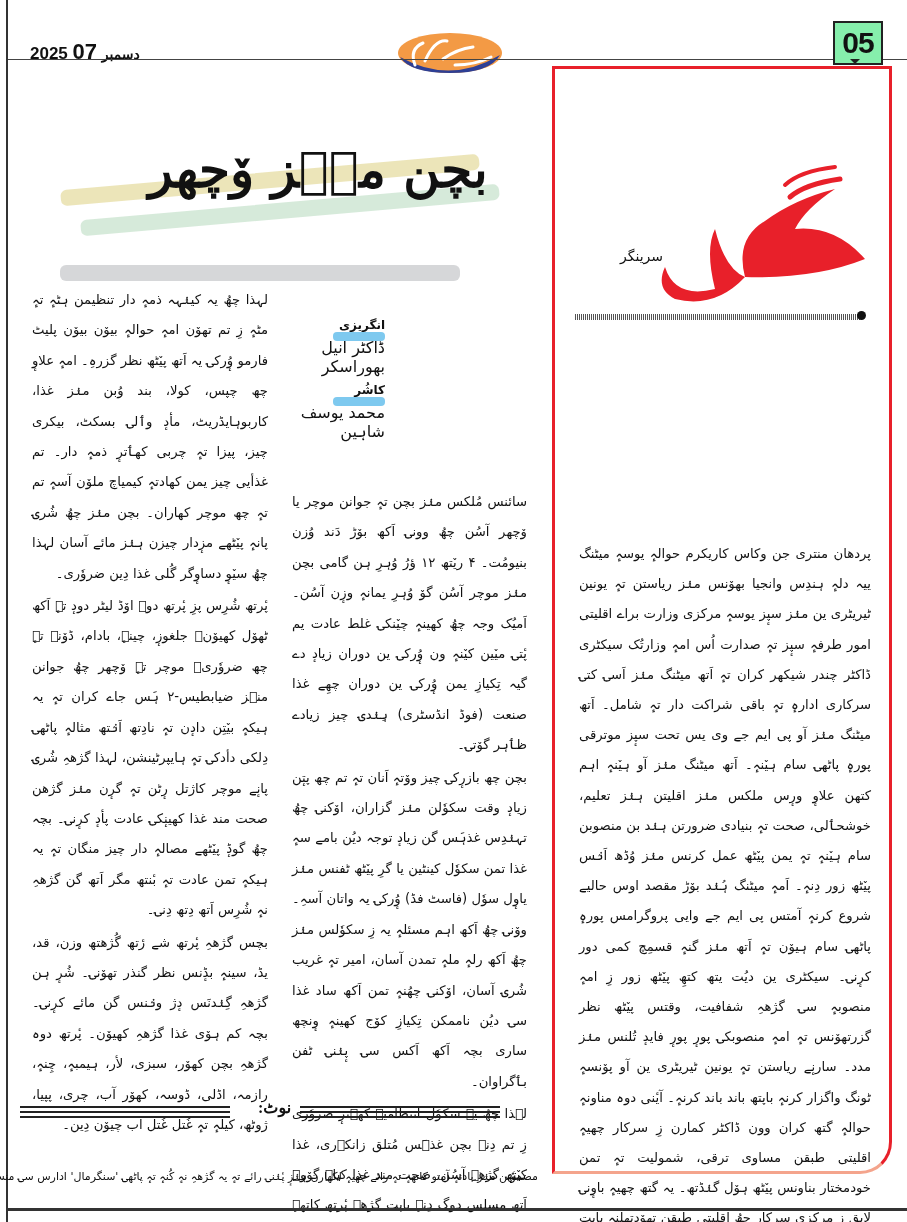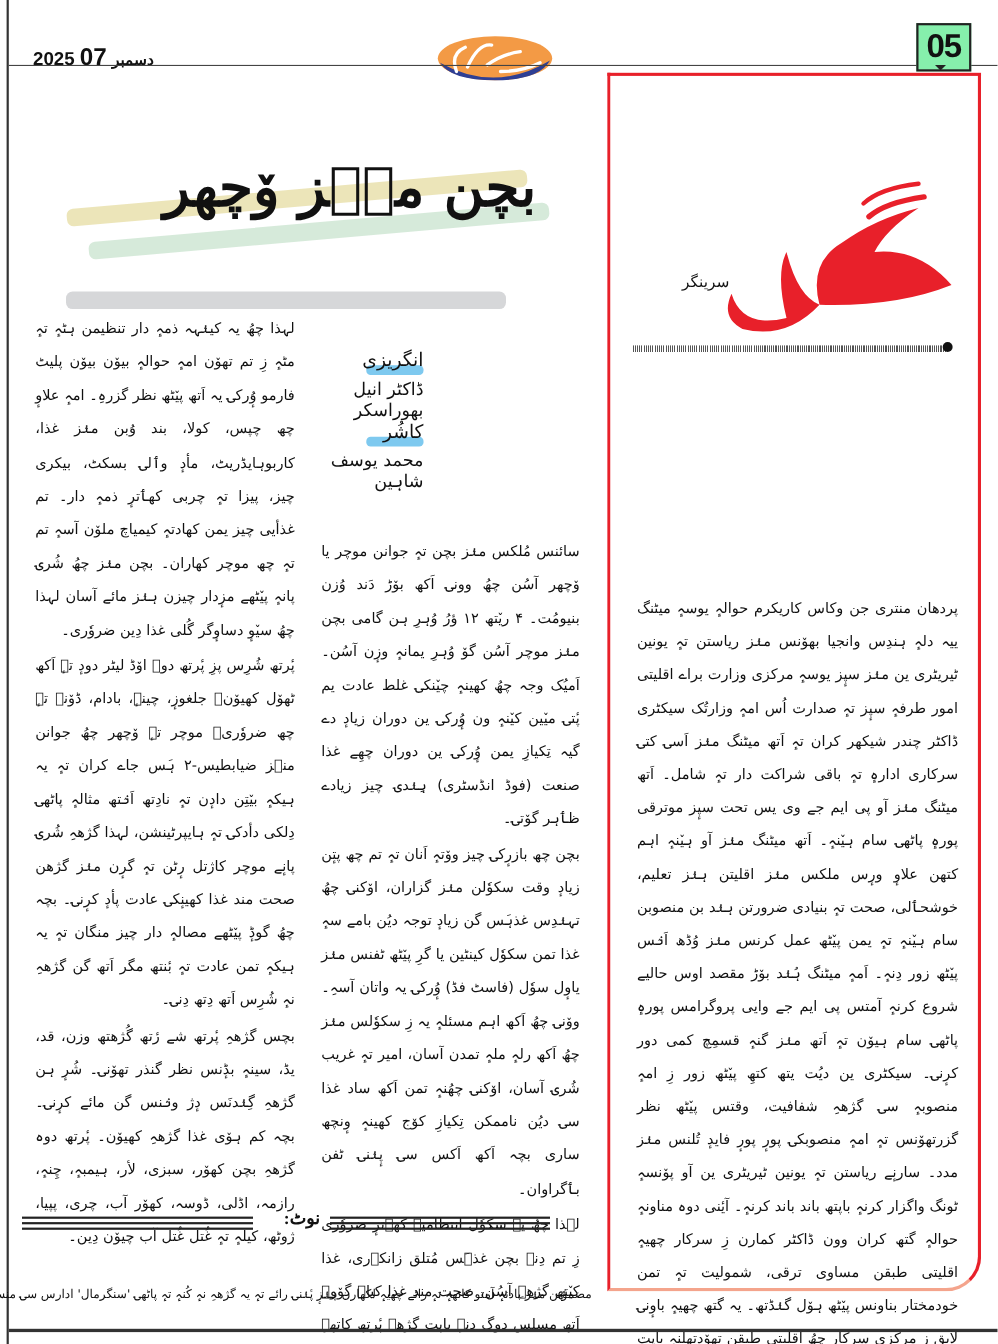--- a/index.html
+++ b/index.html
@@ -20,21 +20,21 @@
   .dot-rule{position:absolute;left:20px;top:245px;width:286px;height:6px;background:repeating-linear-gradient(90deg,#555 0 1px,transparent 1px 2px);}
   .dot-rule-end{position:absolute;left:302px;top:242px;width:9px;height:9px;border-radius:50%;background:#111;}
   .editorial-title-wrap{position:absolute;left:10px;top:335px;width:310px;height:110px;}
   .editorial-title{position:absolute;left:0;top:10px;width:300px;text-align:center;font-family:"DejaVu Serif",serif;font-size:40px;font-weight:bold;direction:rtl;z-index:2;line-height:80px;}
   .brush{position:absolute;height:12px;border-radius:6px;opacity:.85;}
   .editorial-body{position:absolute;left:24px;top:470px;width:292px;font-size:13.2px;line-height:30.2px;}
   
   .feature-title-wrap{position:absolute;left:40px;top:110px;width:480px;height:180px;}
   .feature-title{position:absolute;left:80px;top:30px;width:340px;text-align:center;font-family:"DejaVu Serif",serif;font-size:50px;font-weight:bold;direction:rtl;z-index:2;margin-left:28px;}
   .byline{position:absolute;direction:rtl;text-align:right;}
-  .byline .lang{font-size:17px;font-weight:normal;position:relative;z-index:2;}
+  .byline .lang{font-size:12px;font-weight:bold;position:relative;z-index:2;}
   .byline .hl{position:absolute;right:0;height:9px;background:#7ec9ef;width:52px;top:14px;z-index:1;border-radius:4px;}
   .byline .name{font-size:16px;margin-top:6px;}
   .col{position:absolute;font-size:13.2px;line-height:30.4px;}
   .col p{margin:0;text-indent:0;}
   .col p + p{margin-top:2px;}
   .note-wrap{position:absolute;left:20px;top:1102px;width:520px;height:20px;font-family:Liberation Serif, serif;}
   .note-lines{position:absolute;top:4px;height:12px;border-top:2px solid #222;border-bottom:2px solid #222;box-sizing:border-box;}
   .note-lines::after{content:"";position:absolute;left:0;right:0;top:3px;border-top:2px solid #222;}
   .note-label{position:absolute;left:238px;top:-4px;font-weight:bold;font-size:16px;direction:rtl;}
   .note-text{position:absolute;left:18px;top:1170px;width:520px;font-size:11px;direction:rtl;text-align:right;white-space:nowrap;}

